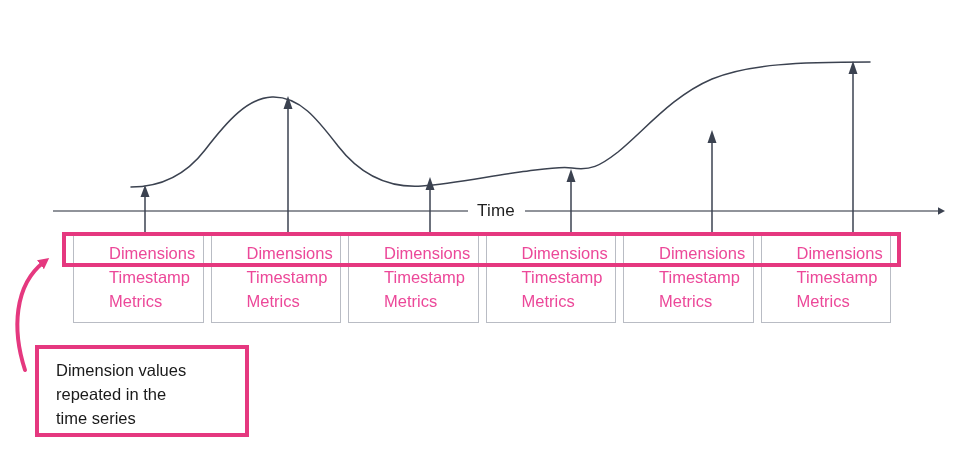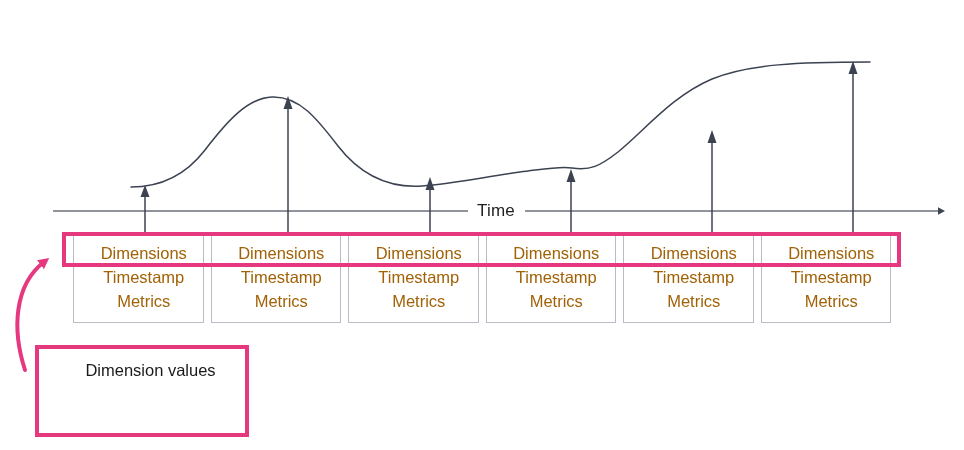--- a/index.html
+++ b/index.html
@@ -14,21 +14,20 @@
     overflow: hidden;
     font-family: "Liberation Sans", sans-serif;
     color: #1a1a1a;
   }
 
   #canvas {
     position: absolute;
     inset: 0;
     width: 912px;
     height: 450px;
-    text-align: center;
   }
 
   
   .diagram-svg {
     position: absolute;
     left: 0;
     top: 0;
     width: 964px;
     height: 450px;
     overflow: visible;
@@ -61,22 +60,23 @@
   .record-card {
     flex: 1 1 0;
     border: 1px solid #b9bcc4;
     background: #ffffff;
     box-sizing: border-box;
     padding: 5px 0 6px 11px;
   }
   .record-line {
     font-size: 16.5px;
     line-height: 24px;
-    color: #a16207;
+    color: #ec4899;
     white-space: nowrap;
+    margin-left: 24px;
   }
 
   
   .highlight-box {
     position: absolute;
     left: 62px;
     top: 232px;
     width: 839px;
     height: 35px;
     border: 4px solid #e5387f;
@@ -191,15 +191,17 @@
       <div class="record-line">Dimensions</div>
       <div class="record-line">Timestamp</div>
       <div class="record-line">Metrics</div>
     </div>
   </div>
 
   <div class="highlight-box"></div>
 
   <div class="callout-box">
     <div class="callout-line">Dimension values</div>
+    <div class="callout-line">repeated in the</div>
+    <div class="callout-line">time series</div>
   </div>
 
 </div>
 
 </body></html>

